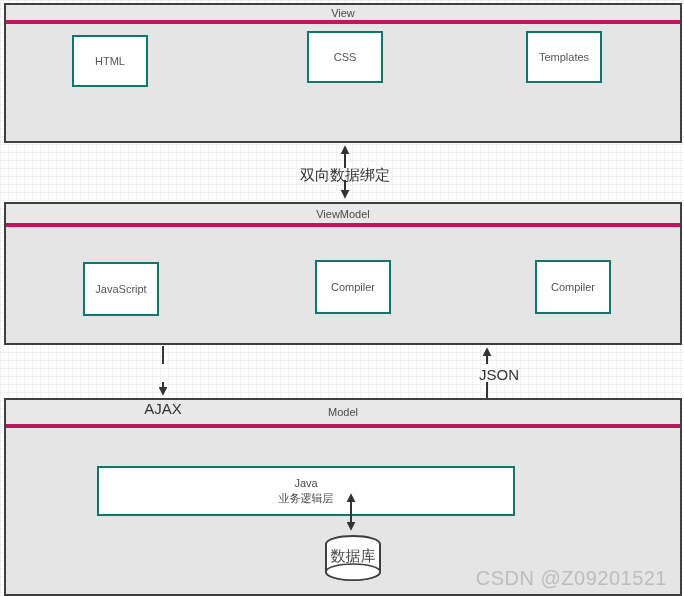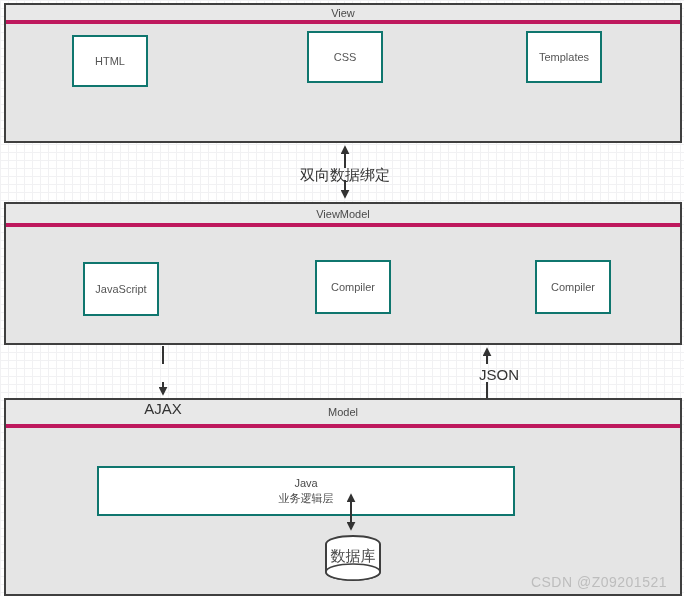--- a/index.html
+++ b/index.html
@@ -56,21 +56,21 @@
   }
   .cylinder{
     position:absolute;left:318px;top:134px;width:58px;height:48px;
   }
   .cylinder .cyl-label{
     position:absolute;left:0;top:13px;width:58px;
     text-align:center;font-size:15px;color:#4a4a4a;
   }
   .watermark{
     position:absolute;right:17px;bottom:6px;
-    font-size:14px;color:#bdbdbd;
+    font-size:20px;color:#bdbdbd;
     letter-spacing:0.5px;z-index:10;
   }
 </style>
 </head>
 <body>
 
 <div class="canvas">
 
   <div class="section sec-view">
     <div class="section-header">

